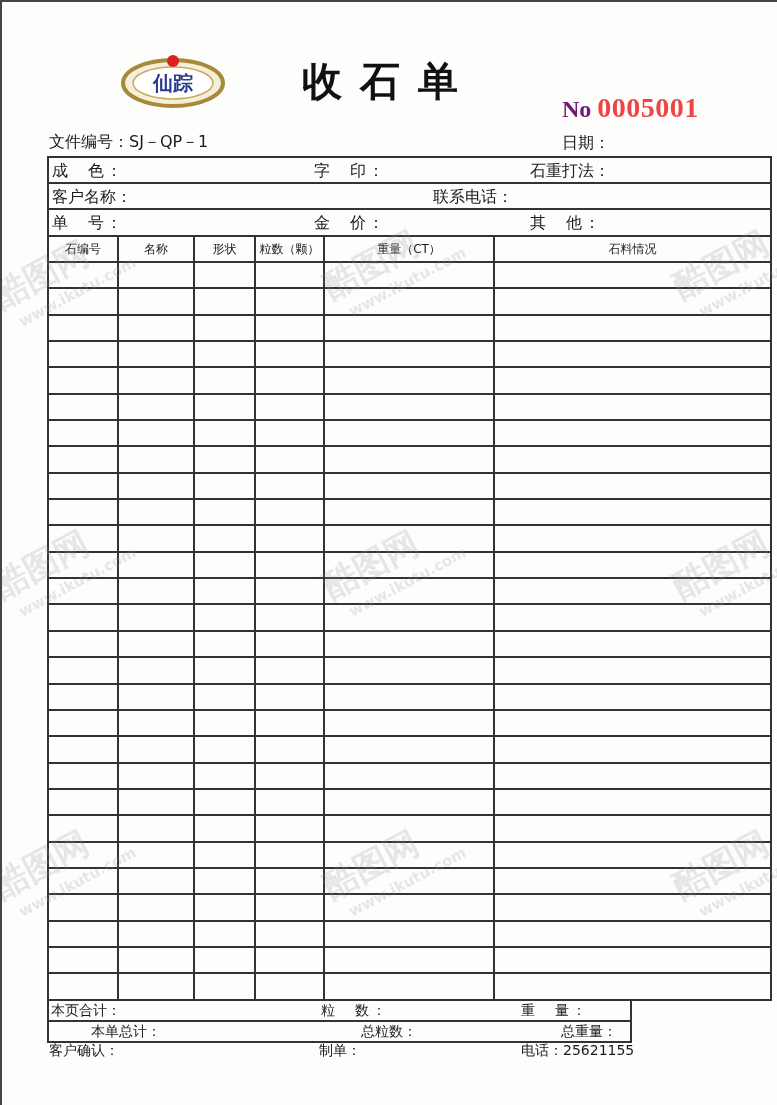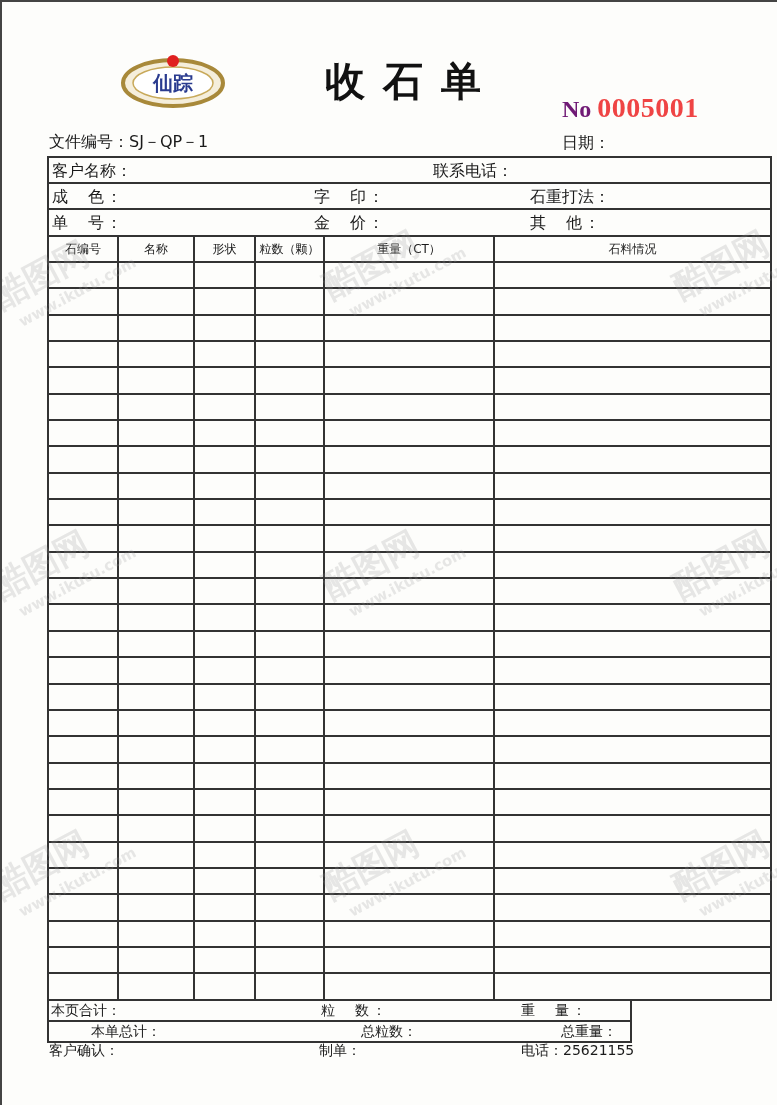--- a/index.html
+++ b/index.html
@@ -7,21 +7,21 @@
       width: 777px; height: 1105px; position: relative; overflow: hidden;
       background: #fdfdfb;
       font-family: "DejaVu Sans", "Liberation Sans", sans-serif;
       color: #1a1a1a;
       border-top: 2px solid #444; border-left: 2px solid #444;
       box-sizing: border-box;
     }
     .abs { position: absolute; }
     .logo { left: 118px; top: 52px; width: 106px; height: 54px; }
     .title {
-      left: 300px; top: 52px; width: 220px; text-align: center;
+      left: 300px; top: 52px; width: 220px; 
       font-family: "DejaVu Serif", "Liberation Serif", serif;
       font-size: 40px; font-weight: bold; letter-spacing: 18px; color: #111;
     }
     .serial { left: 560px; top: 90px; font-family: "Liberation Serif", "DejaVu Serif", serif; font-weight: bold; white-space: nowrap; }
     .serial .no { font-size: 24px; color: #701a75; margin-top: 8px; }
     .serial .num { font-size: 28px; color: #ef4444; margin-left: 6px; letter-spacing: 0.5px; }
     .docno { left: 47px; top: 130px; font-size: 16px; white-space: nowrap; }
     .date { left: 560px; top: 131px; font-size: 16px; white-space: nowrap; }
 
     .info { left: 45px; top: 154px; width: 725px; border: 2px solid #333; border-bottom: none; box-sizing: border-box; }
@@ -62,27 +62,27 @@
 
 <div class="abs serial">
   <span class="no">No</span><span class="num">0005001</span>
 </div>
 
 <div class="abs docno">文件编号：SJ－QP－1</div>
 <div class="abs date">日期：</div>
 
 <div class="abs info">
   <div class="info-row">
-    <span style="left:3px">客户名称：</span>
-    <span style="left:384px">联系电话：</span>
-  </div>
-  <div class="info-row">
     <span style="left:3px; letter-spacing:2px">成　色：</span>
     <span style="left:265px; letter-spacing:2px">字　印：</span>
     <span style="left:481px">石重打法：</span>
+  </div>
+  <div class="info-row">
+    <span style="left:3px">客户名称：</span>
+    <span style="left:384px">联系电话：</span>
   </div>
   <div class="info-row">
     <span style="left:3px; letter-spacing:2px">单　号：</span>
     <span style="left:265px; letter-spacing:2px">金　价：</span>
     <span style="left:481px; letter-spacing:2px">其　他：</span>
   </div>
 </div>
 
 <table class="abs grid">
   <colgroup>

